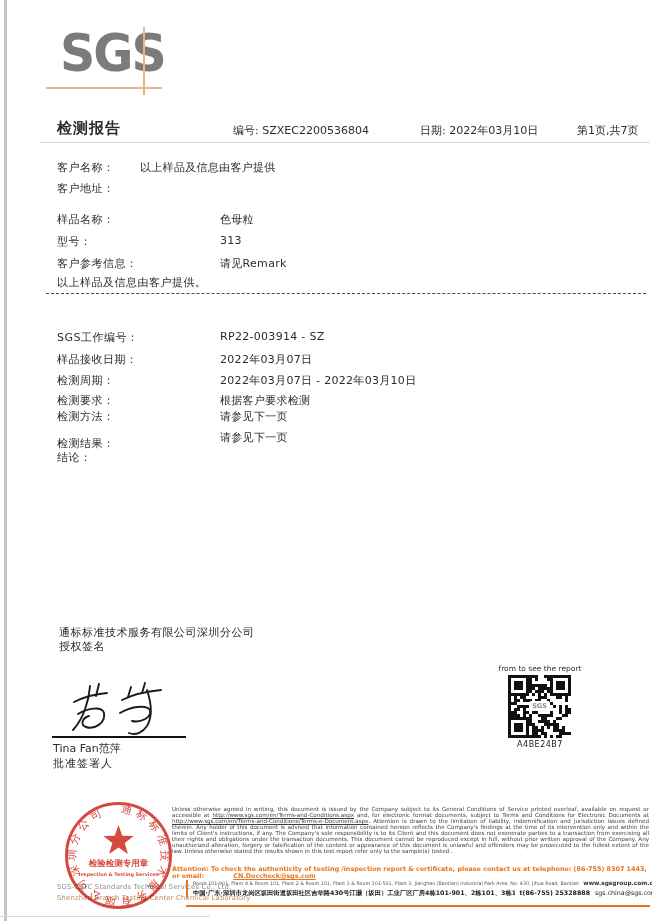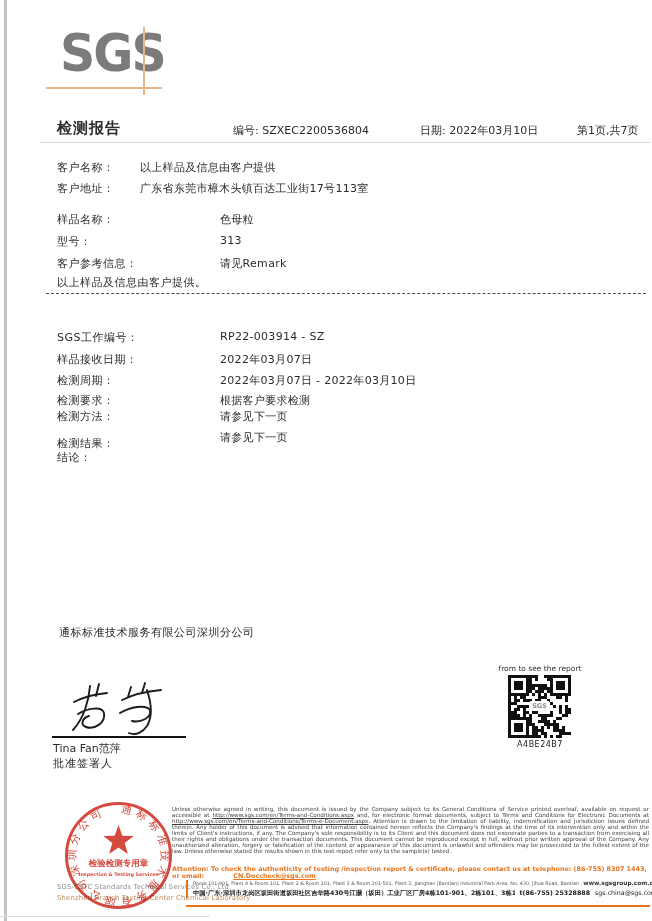--- a/index.html
+++ b/index.html
@@ -83,21 +83,20 @@
   <div class="abs t11" style="left:420px;top:123px;">
     <span>日期:</span>
     <span>2022年03月10日</span>
   </div>
   <div class="abs t11" style="left:577px;top:123px;">第1页,共7页</div>
   <div class="abs title-rule"></div>
 
   <div class="abs lbl" style="left:57px;top:160px;">客户名称：</div>
   <div class="abs val" style="left:140px;top:160px;">以上样品及信息由客户提供</div>
   <div class="abs lbl" style="left:57px;top:181px;">客户地址：</div>
-  <div class="abs val" style="left:140px;top:181px;">广东省东莞市樟木头镇百达工业街17号113室</div>
 
   <div class="abs lbl" style="left:57px;top:212px;">样品名称：</div>
   <div class="abs val" style="left:220px;top:212px;">色母粒</div>
   <div class="abs lbl" style="left:57px;top:234px;">型号：</div>
   <div class="abs val" style="left:220px;top:234px;">313</div>
   <div class="abs lbl" style="left:57px;top:256px;">客户参考信息：</div>
   <div class="abs val" style="left:220px;top:256px;">请见Remark</div>
   <div class="abs lbl" style="left:57px;top:275px;">以上样品及信息由客户提供。</div>
 
   <div class="abs dash-sep"></div>
@@ -112,20 +111,21 @@
   <div class="abs val" style="left:220px;top:393px;">根据客户要求检测</div>
   <div class="abs lbl" style="left:57px;top:409px;">检测方法：</div>
   <div class="abs val" style="left:220px;top:409px;">请参见下一页</div>
   <div class="abs lbl" style="left:57px;top:436px;">检测结果：</div>
   <div class="abs val" style="left:220px;top:430px;">请参见下一页</div>
 
   <div class="abs lbl" style="left:57px;top:450px;">结论：</div>
 
   <div class="abs sig-company">
     <div>通标标准技术服务有限公司深圳分公司</div>
+    <div>授权签名</div>
   </div>
   <svg class="abs" style="left:62px;top:680px;" width="124" height="58" viewBox="0 0 124 58">
     <g fill="none" stroke="#1c1c1c" stroke-width="1.9" stroke-linecap="round">
       <path d="M12,22 C22,17 34,14 45,13"></path>
       <path d="M28,6 C27,20 22,38 11,50"></path>
       <path d="M37,4 L34,16"></path>
       <path d="M16,34 C26,28 40,26 42,33 C44,43 32,50 24,47 C18,45 20,38 27,36"></path>
       <path d="M60,20 C72,14 88,11 99,10"></path>
       <path d="M69,7 L66,17"></path>
       <path d="M83,3 L80,13"></path>

